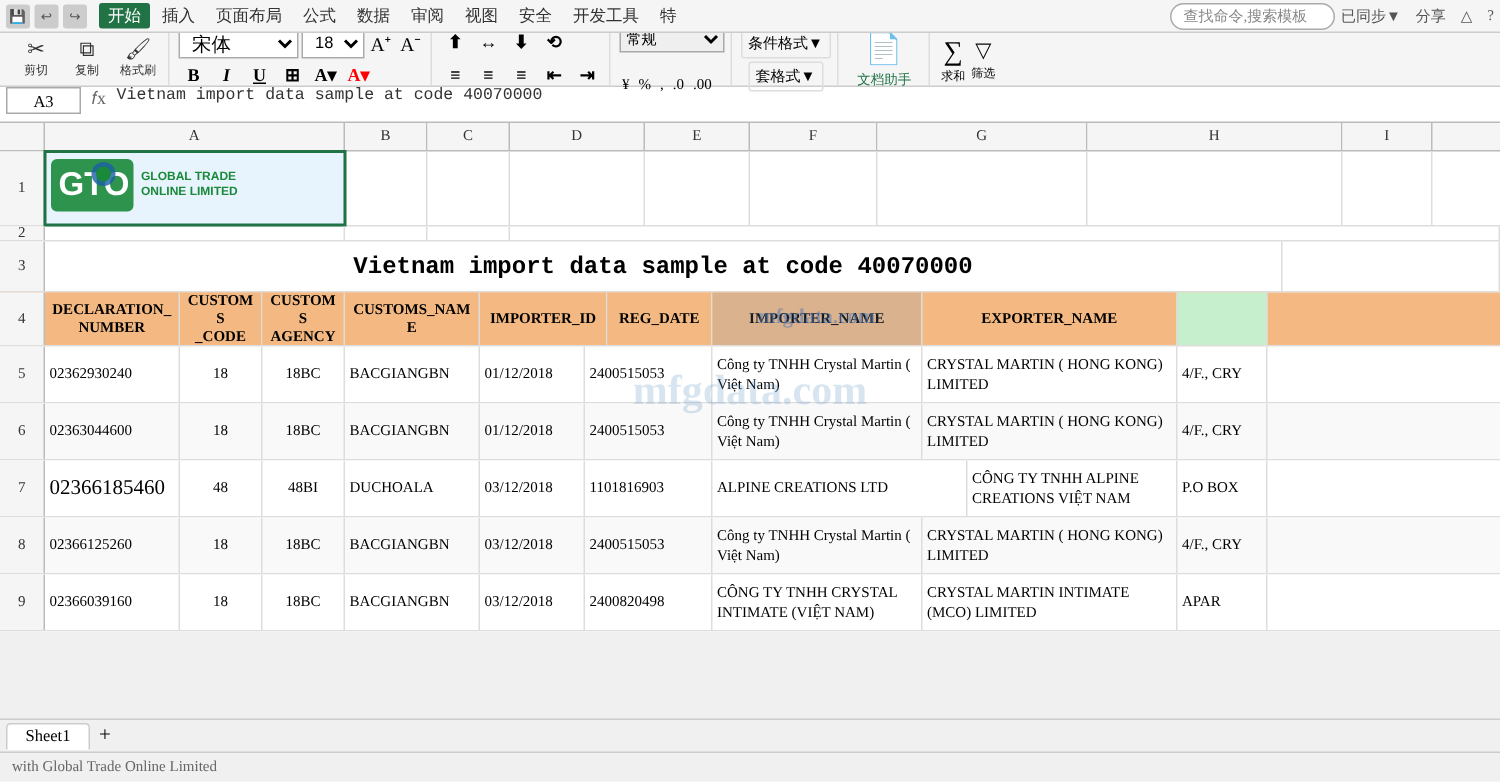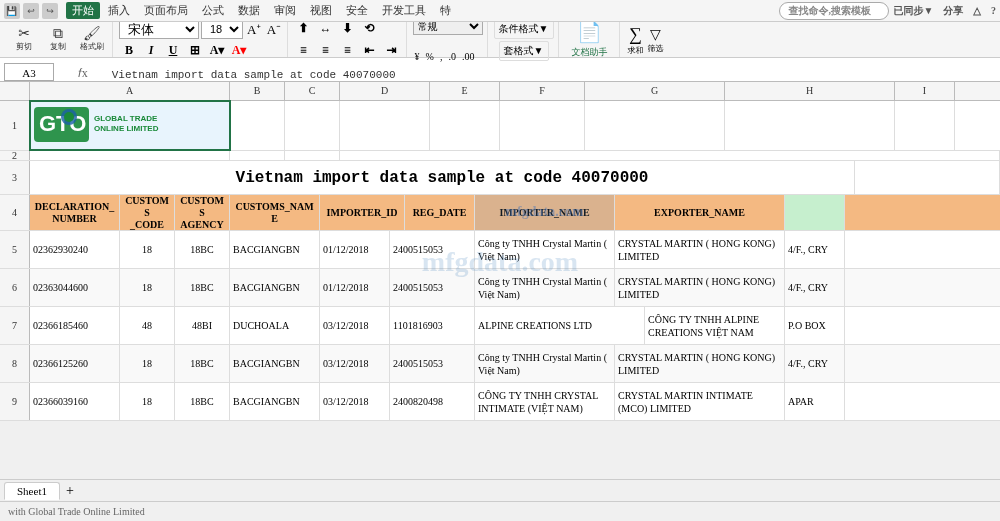--- a/index.html
+++ b/index.html
@@ -48,21 +48,20 @@
     .menu-item.active {
       background: #217346;
       color: white;
       border-radius: 2px;
     }
     .menu-search {
       margin-left: auto;
       display: flex;
       align-items: center;
       gap: 4px;
-      font-weight: bold;
     }
     .search-box {
       background: white;
       border: 1px solid #aaa;
       border-radius: 10px;
       padding: 1px 8px;
       font-size: 10px;
       width: 110px;
       color: #888;
     }
@@ -121,23 +120,23 @@
       width: 20px; height: 20px;
       display: flex; align-items: center; justify-content: center;
       cursor: pointer; border-radius: 2px; font-size: 12px; font-weight: bold;
     }
 
     
     .formula-bar {
       background: white;
       height: 24px;
       display: flex;
-      align-items: flex-end;
+      align-items: flex-start;
       border-bottom: 1px solid #bbb;
-      gap: 21px;
+      gap: 4px;
       padding: 0 4px;
     }
     .cell-ref {
       background: white;
       border: 1px solid #aaa;
       width: 50px;
       height: 18px;
       font-size: 11px;
       text-align: center;
       line-height: 18px;
@@ -287,20 +286,21 @@
 
     .ribbon {
       position: relative;
     }
 
     
     .cell-a3 {
       background: #e8f4fd !important;
       outline: 2px solid #217346;
       outline-offset: -1px;
+      align-items: flex-end;
     }
   </style>
 </head>
 <body>
 
 <div class="spreadsheet-container">
 
   <div class="menu-bar ribbon">
     <div class="menu-icons">
       <span class="menu-icon">💾</span>
@@ -538,21 +538,21 @@
       <div class="cell" style="width:55px;justify-content:center;font-size:10px;">18BC</div>
       <div class="cell" style="width:90px;font-size:10px;">BACGIANGBN</div>
       <div class="cell" style="width:70px;font-size:10px;">01/12/2018</div>
       <div class="cell" style="width:85px;font-size:10px;">2400515053</div>
       <div class="cell" style="width:140px;font-size:10px;word-break:break-word;line-height:1.3;">Công ty TNHH Crystal Martin ( Việt Nam)</div>
       <div class="cell" style="width:170px;font-size:10px;word-break:break-word;line-height:1.3;">CRYSTAL MARTIN ( HONG KONG) LIMITED</div>
       <div class="cell" style="width:60px;font-size:10px;overflow:hidden;">4/F., CRY</div>
     </div>
         <div class="data-row" style="height: 38px; background: rgb(255, 255, 255);">
       <div class="row-num">7</div>
-      <div class="cell" style="width:90px;font-size:10px;">02366185460</div>
+      <div class="cell" style="width:90px;font-size:14px;">02366185460</div>
       <div class="cell" style="width:55px;justify-content:center;font-size:10px;">48</div>
       <div class="cell" style="width:55px;justify-content:center;font-size:10px;">48BI</div>
       <div class="cell" style="width:90px;font-size:10px;">DUCHOALA</div>
       <div class="cell" style="width:70px;font-size:10px;">03/12/2018</div>
       <div class="cell" style="width:85px;font-size:10px;">1101816903</div>
       <div class="cell" style="width:170px;font-size:10px;word-break:break-word;line-height:1.3;">ALPINE CREATIONS  LTD</div>
       <div class="cell" style="width:140px;font-size:10px;word-break:break-word;line-height:1.3;">CÔNG TY TNHH ALPINE CREATIONS VIỆT NAM</div>
       <div class="cell" style="width:60px;font-size:10px;overflow:hidden;">P.O BOX</div>
     </div>
         <div class="data-row" style="height: 38px; background: rgb(249, 249, 249);">

